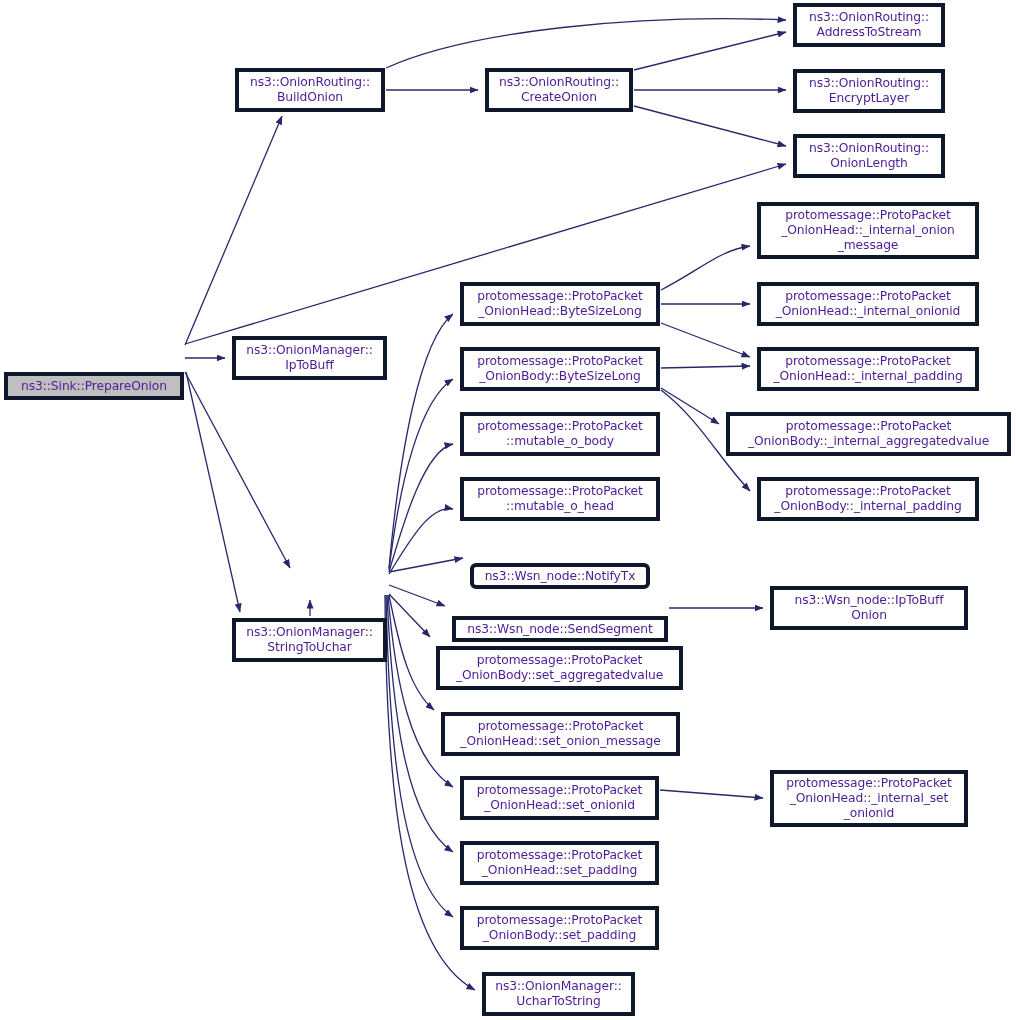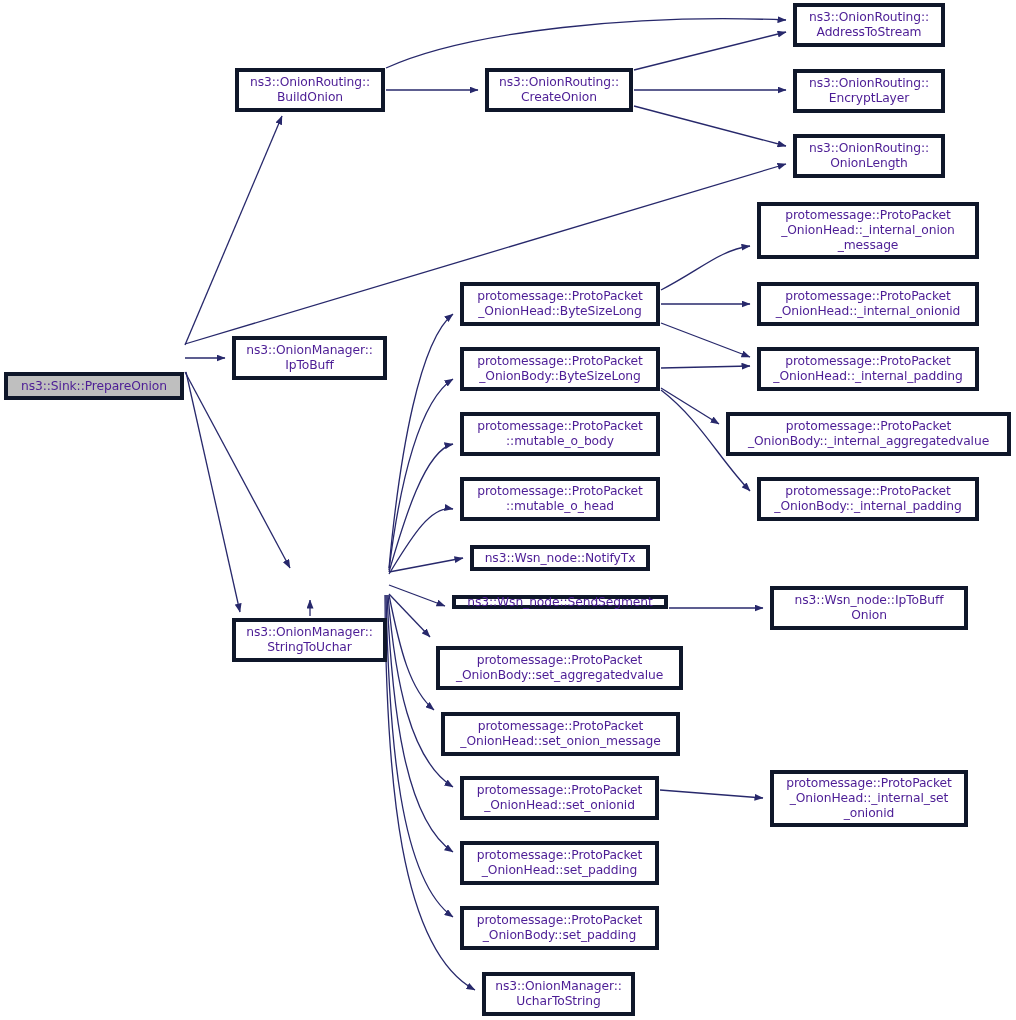--- a/index.html
+++ b/index.html
@@ -113,22 +113,22 @@
       <div class="node" style="left: 232px; top: 336px; width: 155px; height: 44px;"><span class="node-label">ns3::OnionManager::
 IpToBuff</span></div>
       <div class="node" style="left: 460px; top: 282px; width: 200px; height: 44px;"><span class="node-label">protomessage::ProtoPacket
 _OnionHead::ByteSizeLong</span></div>
       <div class="node" style="left: 460px; top: 347px; width: 200px; height: 44px;"><span class="node-label">protomessage::ProtoPacket
 _OnionBody::ByteSizeLong</span></div>
       <div class="node" style="left: 460px; top: 412px; width: 200px; height: 44px;"><span class="node-label">protomessage::ProtoPacket
 ::mutable_o_body</span></div>
       <div class="node" style="left: 460px; top: 477px; width: 200px; height: 44px;"><span class="node-label">protomessage::ProtoPacket
 ::mutable_o_head</span></div>
-      <div class="node" style="left: 470px; top: 545px; width: 180px; height: 26px;"><span class="node-label">ns3::Wsn_node::NotifyTx</span></div>
-      <div class="node" style="left: 452px; top: 595px; width: 216px; height: 14px;"><span class="node-label">ns3::Wsn_node::SendSegment</span></div>
+      <div class="node" style="left: 470px; top: 563px; width: 180px; height: 26px; border-radius: 6px;"><span class="node-label">ns3::Wsn_node::NotifyTx</span></div>
+      <div class="node" style="left: 452px; top: 616px; width: 216px; height: 26px;"><span class="node-label">ns3::Wsn_node::SendSegment</span></div>
       <div class="node" style="left: 436px; top: 646px; width: 247px; height: 44px;"><span class="node-label">protomessage::ProtoPacket
 _OnionBody::set_aggregatedvalue</span></div>
       <div class="node" style="left: 441px; top: 712px; width: 239px; height: 44px;"><span class="node-label">protomessage::ProtoPacket
 _OnionHead::set_onion_message</span></div>
       <div class="node" style="left: 460px; top: 776px; width: 199px; height: 44px;"><span class="node-label">protomessage::ProtoPacket
 _OnionHead::set_onionid</span></div>
       <div class="node" style="left: 460px; top: 841px; width: 199px; height: 44px;"><span class="node-label">protomessage::ProtoPacket
 _OnionHead::set_padding</span></div>
       <div class="node" style="left: 460px; top: 906px; width: 199px; height: 44px;"><span class="node-label">protomessage::ProtoPacket
 _OnionBody::set_padding</span></div>

